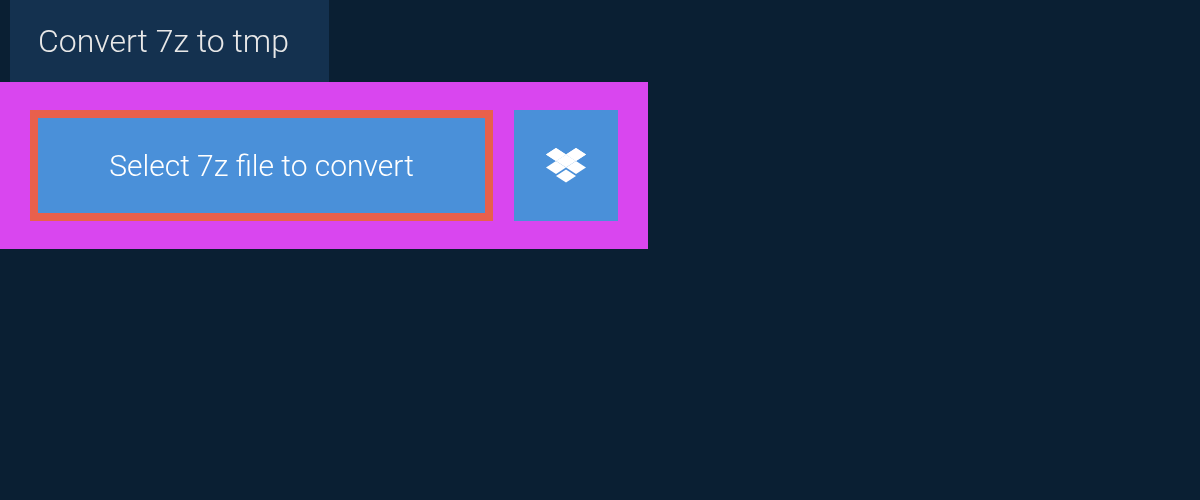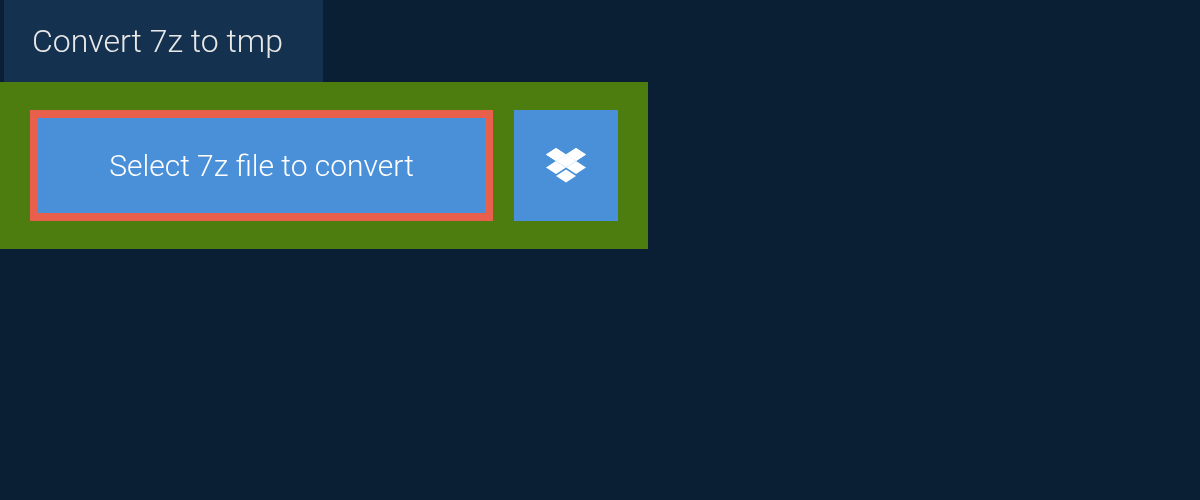--- a/index.html
+++ b/index.html
@@ -14,24 +14,24 @@
       height: 500px;
       overflow: hidden;
     }
     .tab-header {
       display: inline-block;
       background: #14314f;
       color: #e8e8e8;
       font-size: 32px;
       font-weight: 300;
       padding: 22px 40px 22px 28px;
-      margin-left: 4px;
+      margin-left: 10px;
     }
     .content-panel {
-      background: #4d7c0f;
+      background: #d946ef;
       padding: 28px 30px;
       display: flex;
       align-items: stretch;
       gap: 21px;
       width: 648px;
     }
     .select-file-button {
       background: #4a90d9;
       border: 8px solid #e8604c;
       color: #ffffff;

